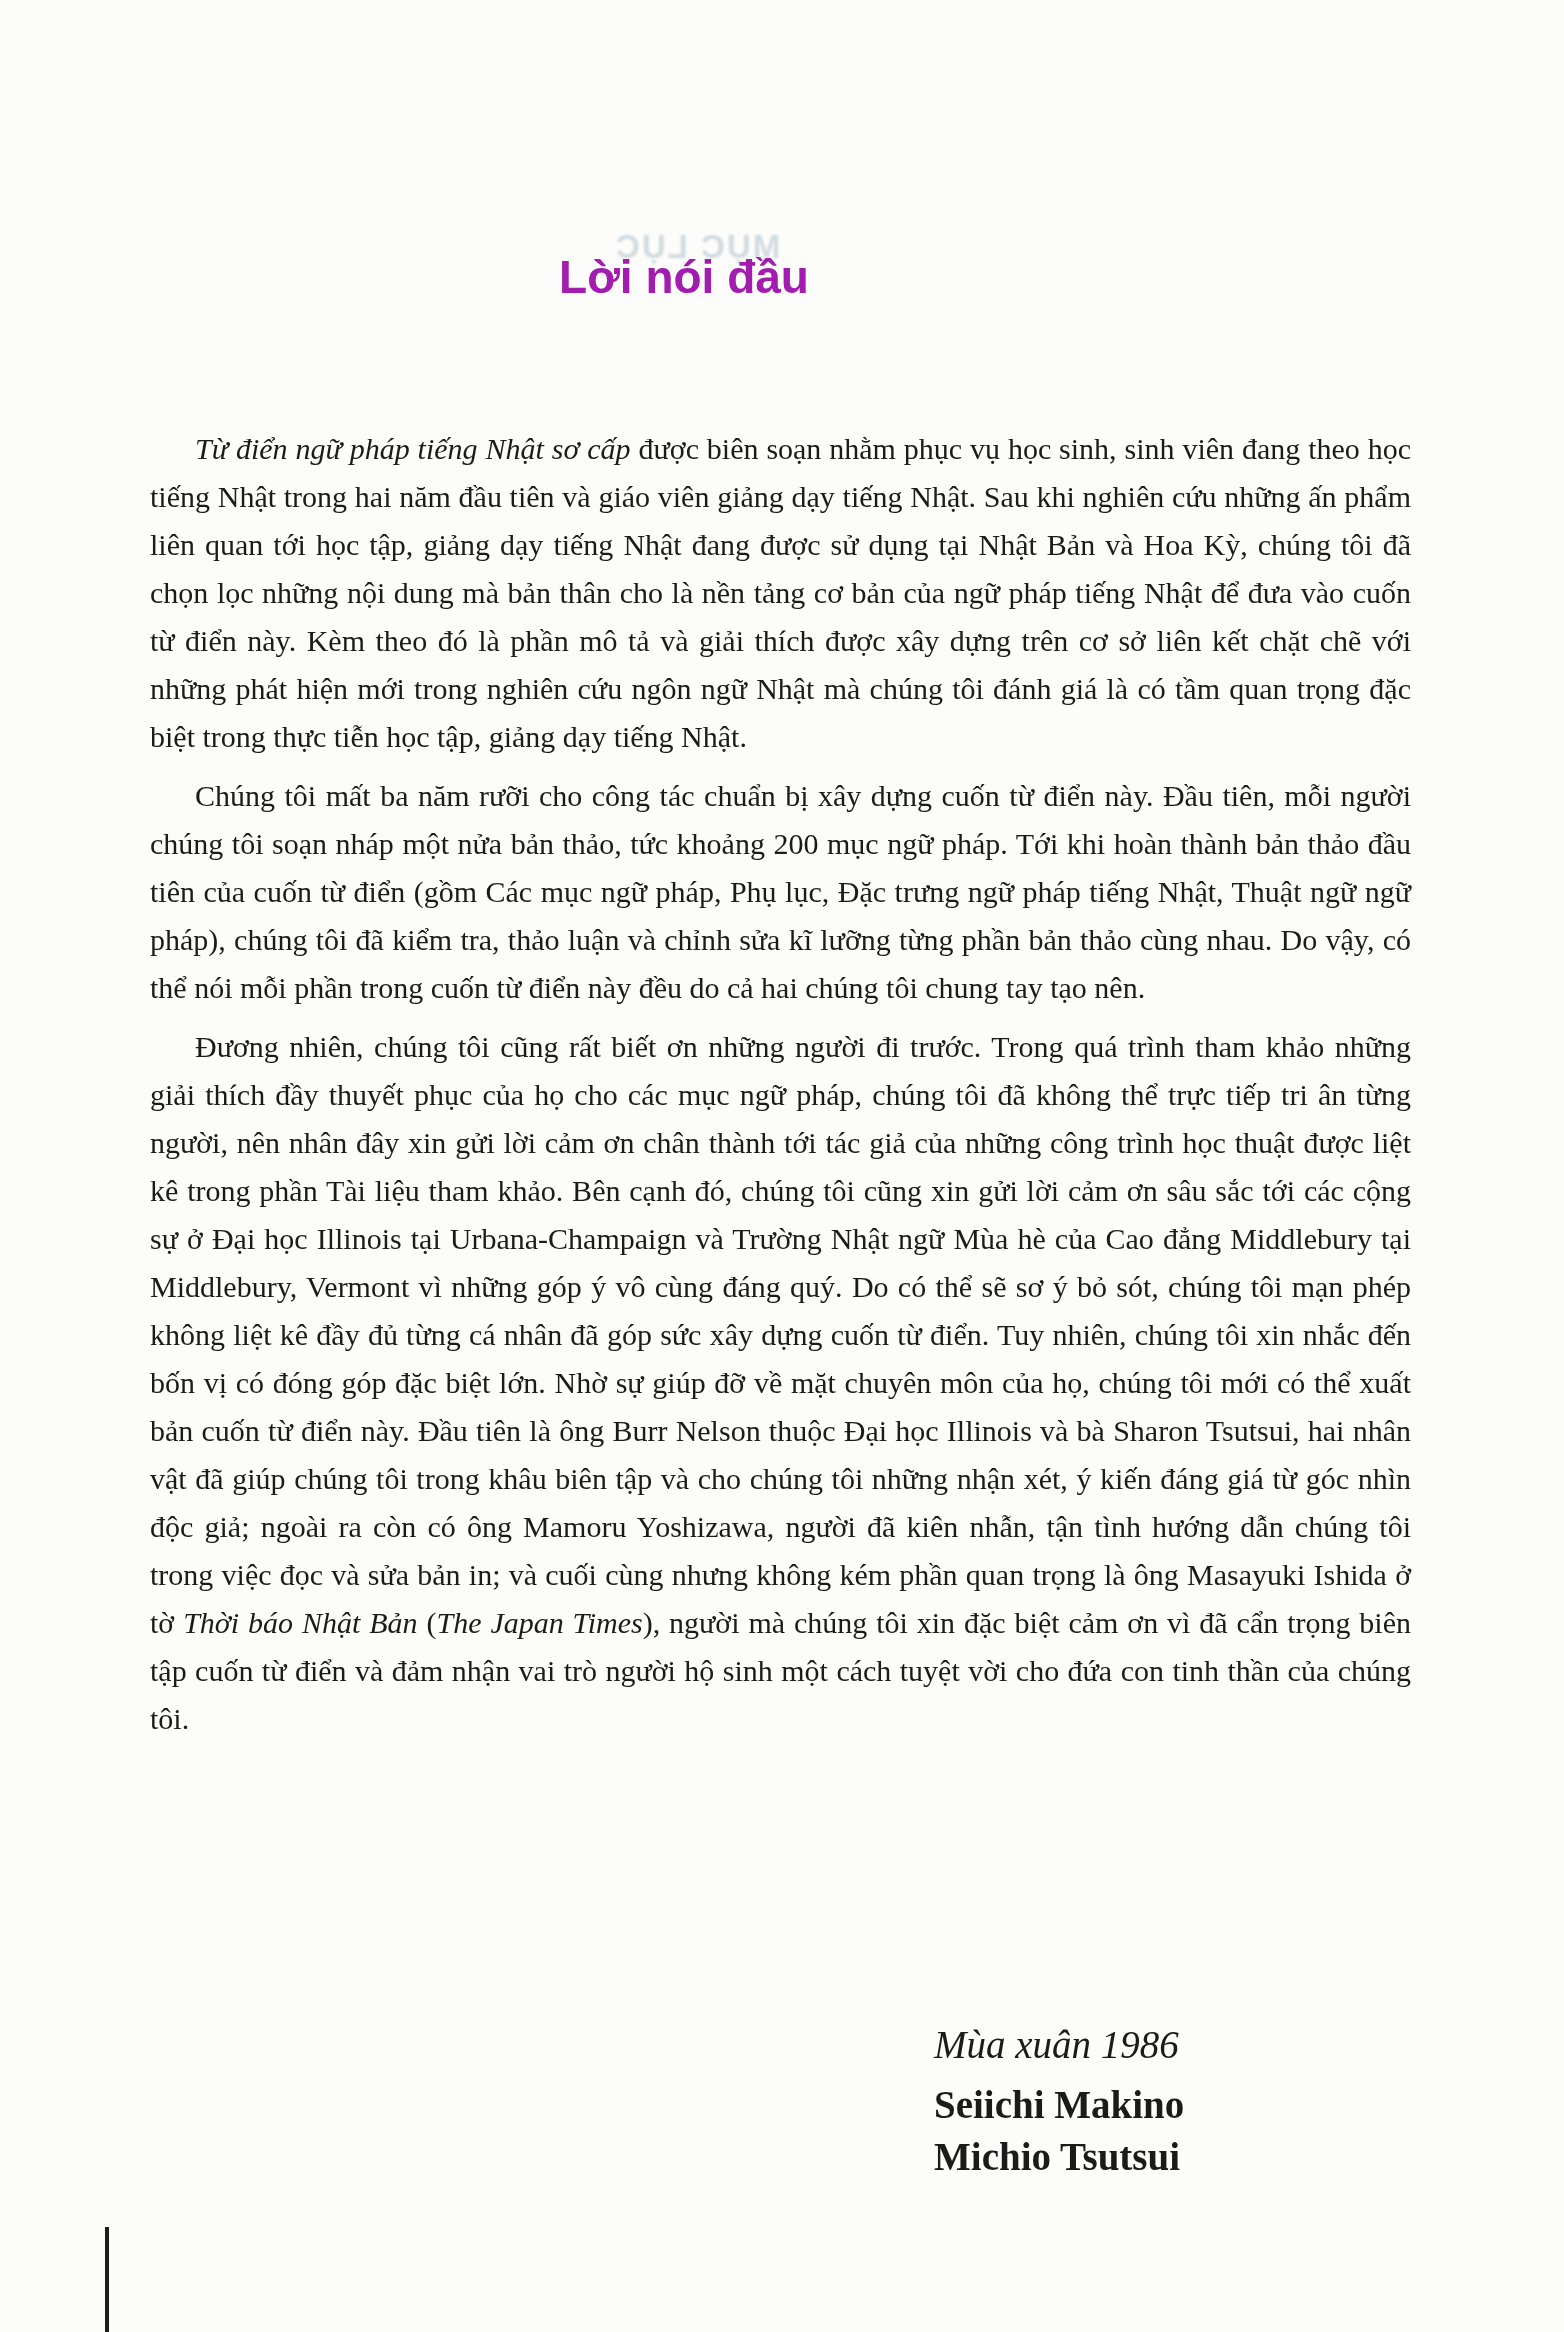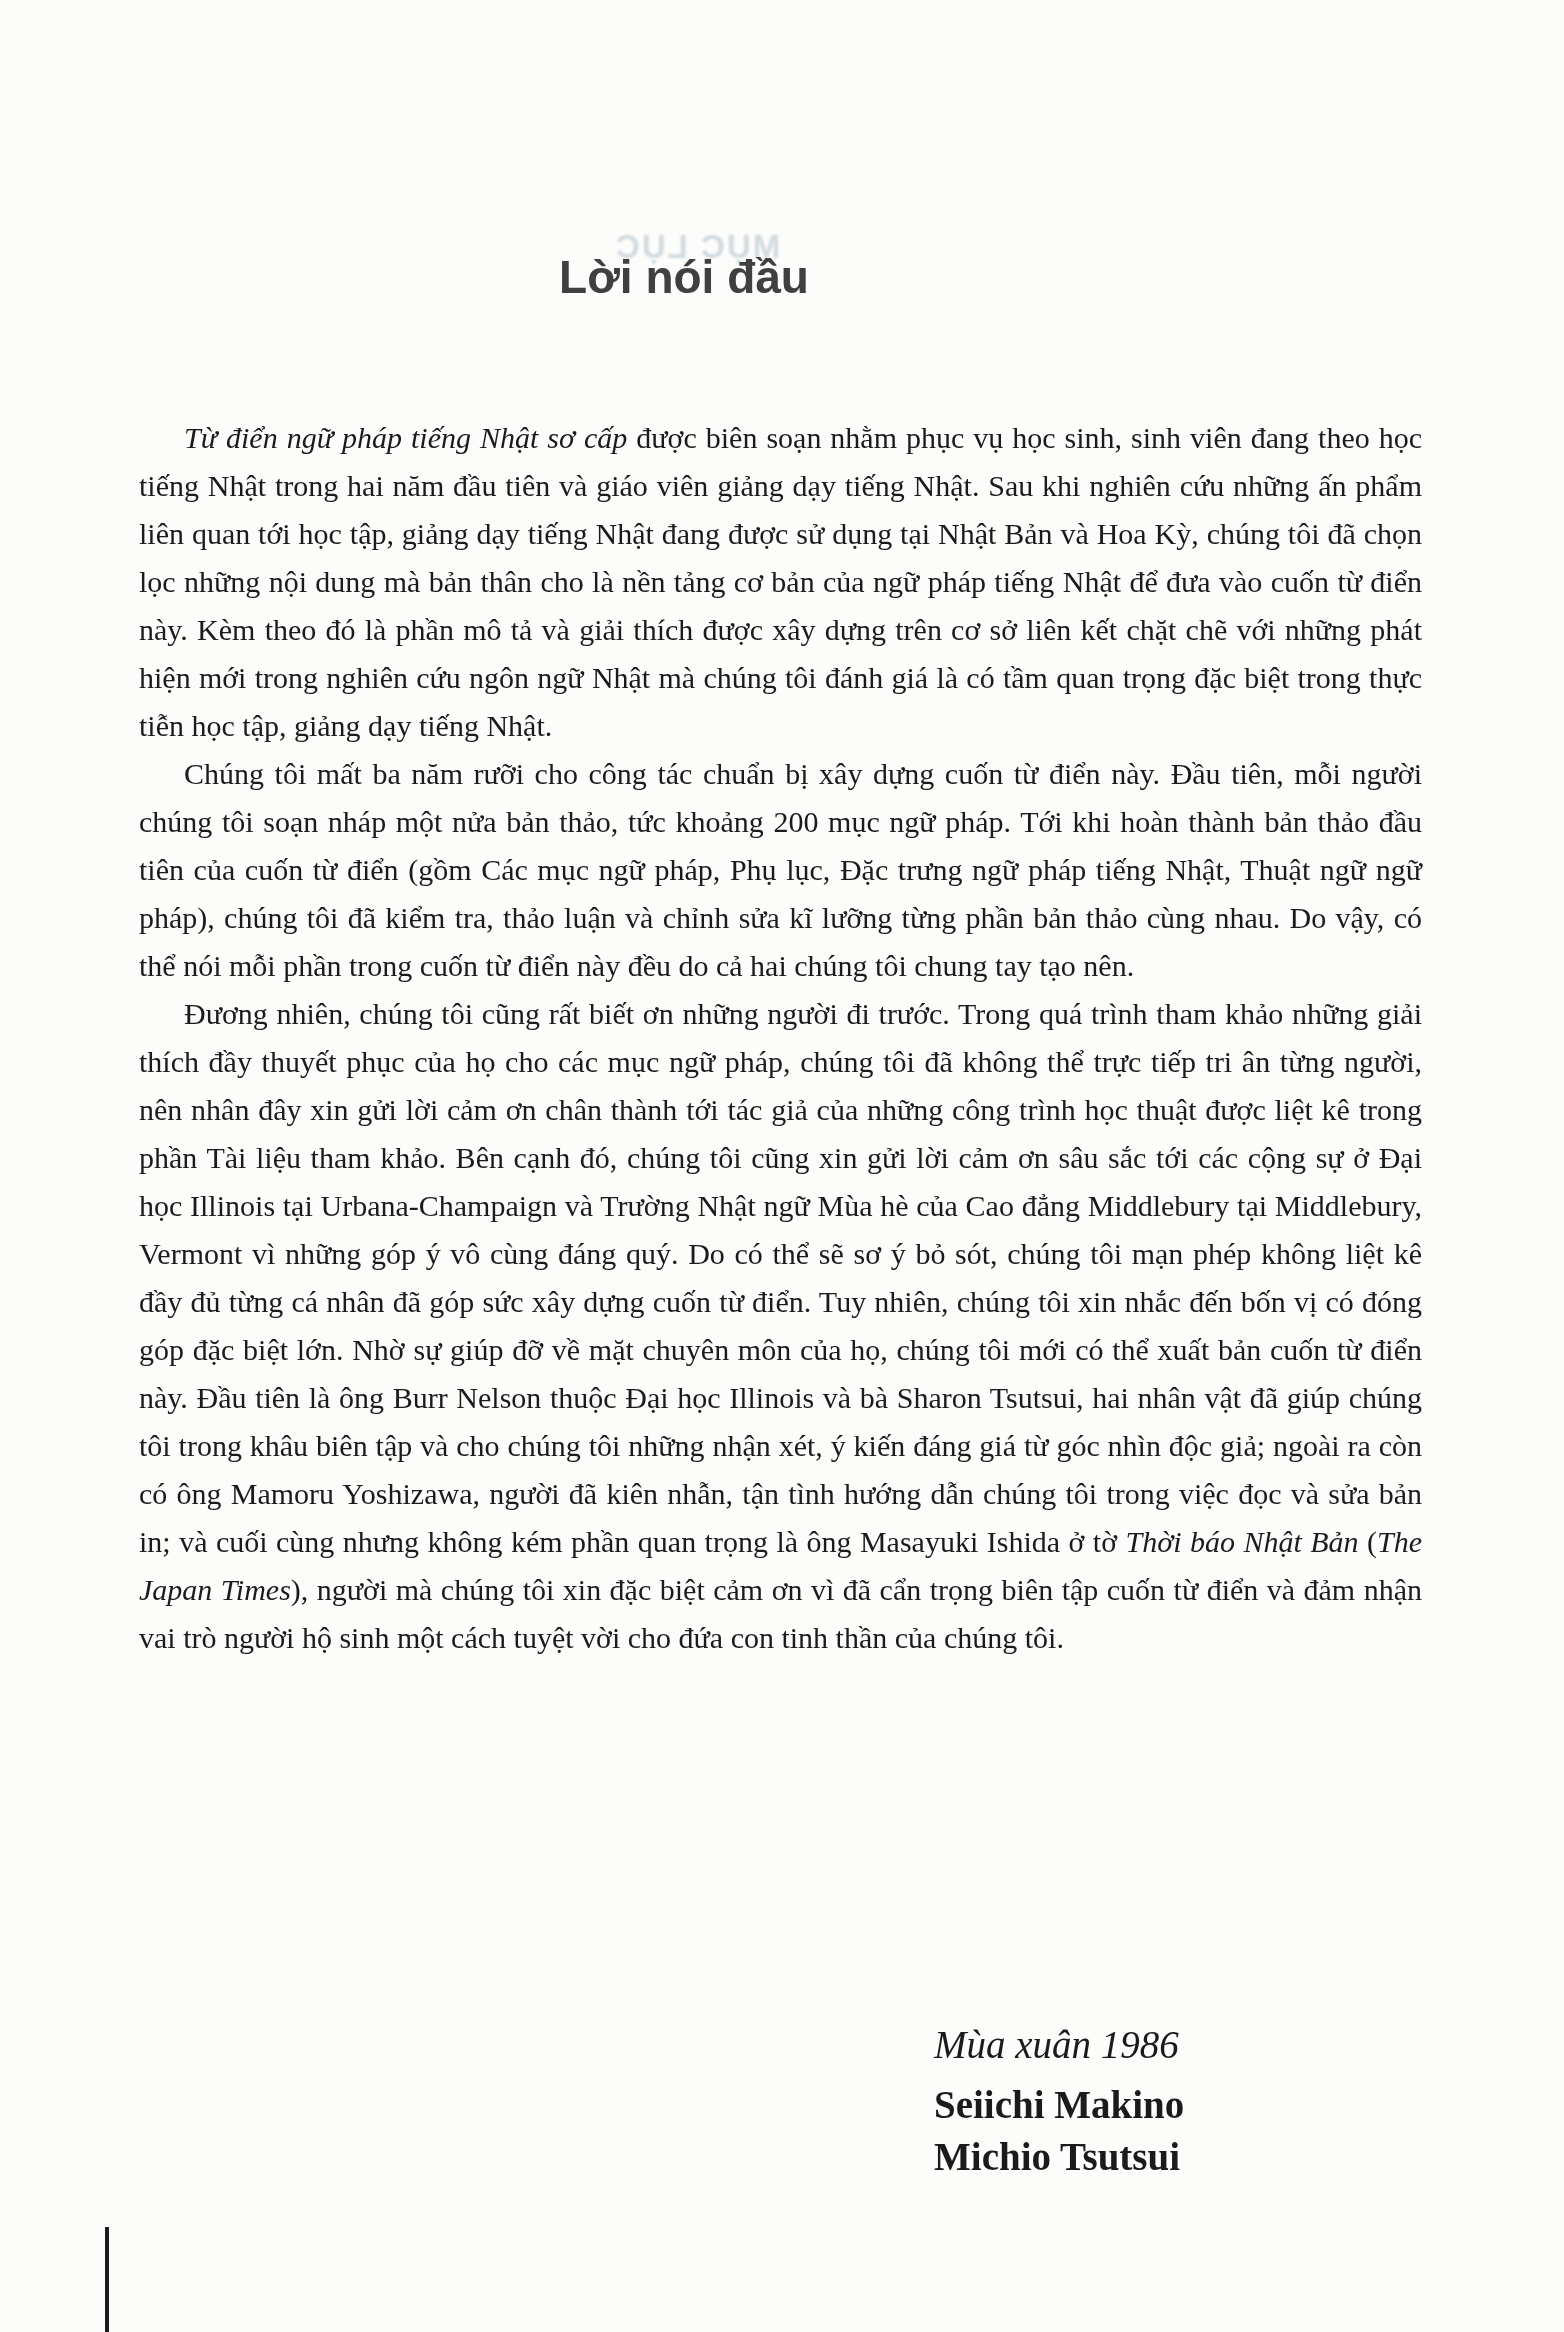--- a/index.html
+++ b/index.html
@@ -32,35 +32,35 @@
   }
   .title {
     position: absolute;
     top: 250px;
     left: 138px;
     width: 1092px;
     text-align: center;
     font-family: "Liberation Sans", sans-serif;
     font-weight: 700;
     font-size: 46px;
-    color: #404040;
+    color: #a21caf;
   }
   .body-text {
     position: absolute;
     top: 414px;
     left: 139px;
     width: 1283px;
     font-size: 30px;
     line-height: 48px;
     text-align: justify;
     text-justify: inter-word;
   }
   .para {
     text-indent: 45px;
-    margin: 0;
+    margin: 11px;
     font-family: Liberation Serif, serif;
   }
   .italic { font-style: italic; }
   .signature {
     position: absolute;
     top: 2021px;
     left: 934px;
     font-size: 39px;
     line-height: 48px;
   }

